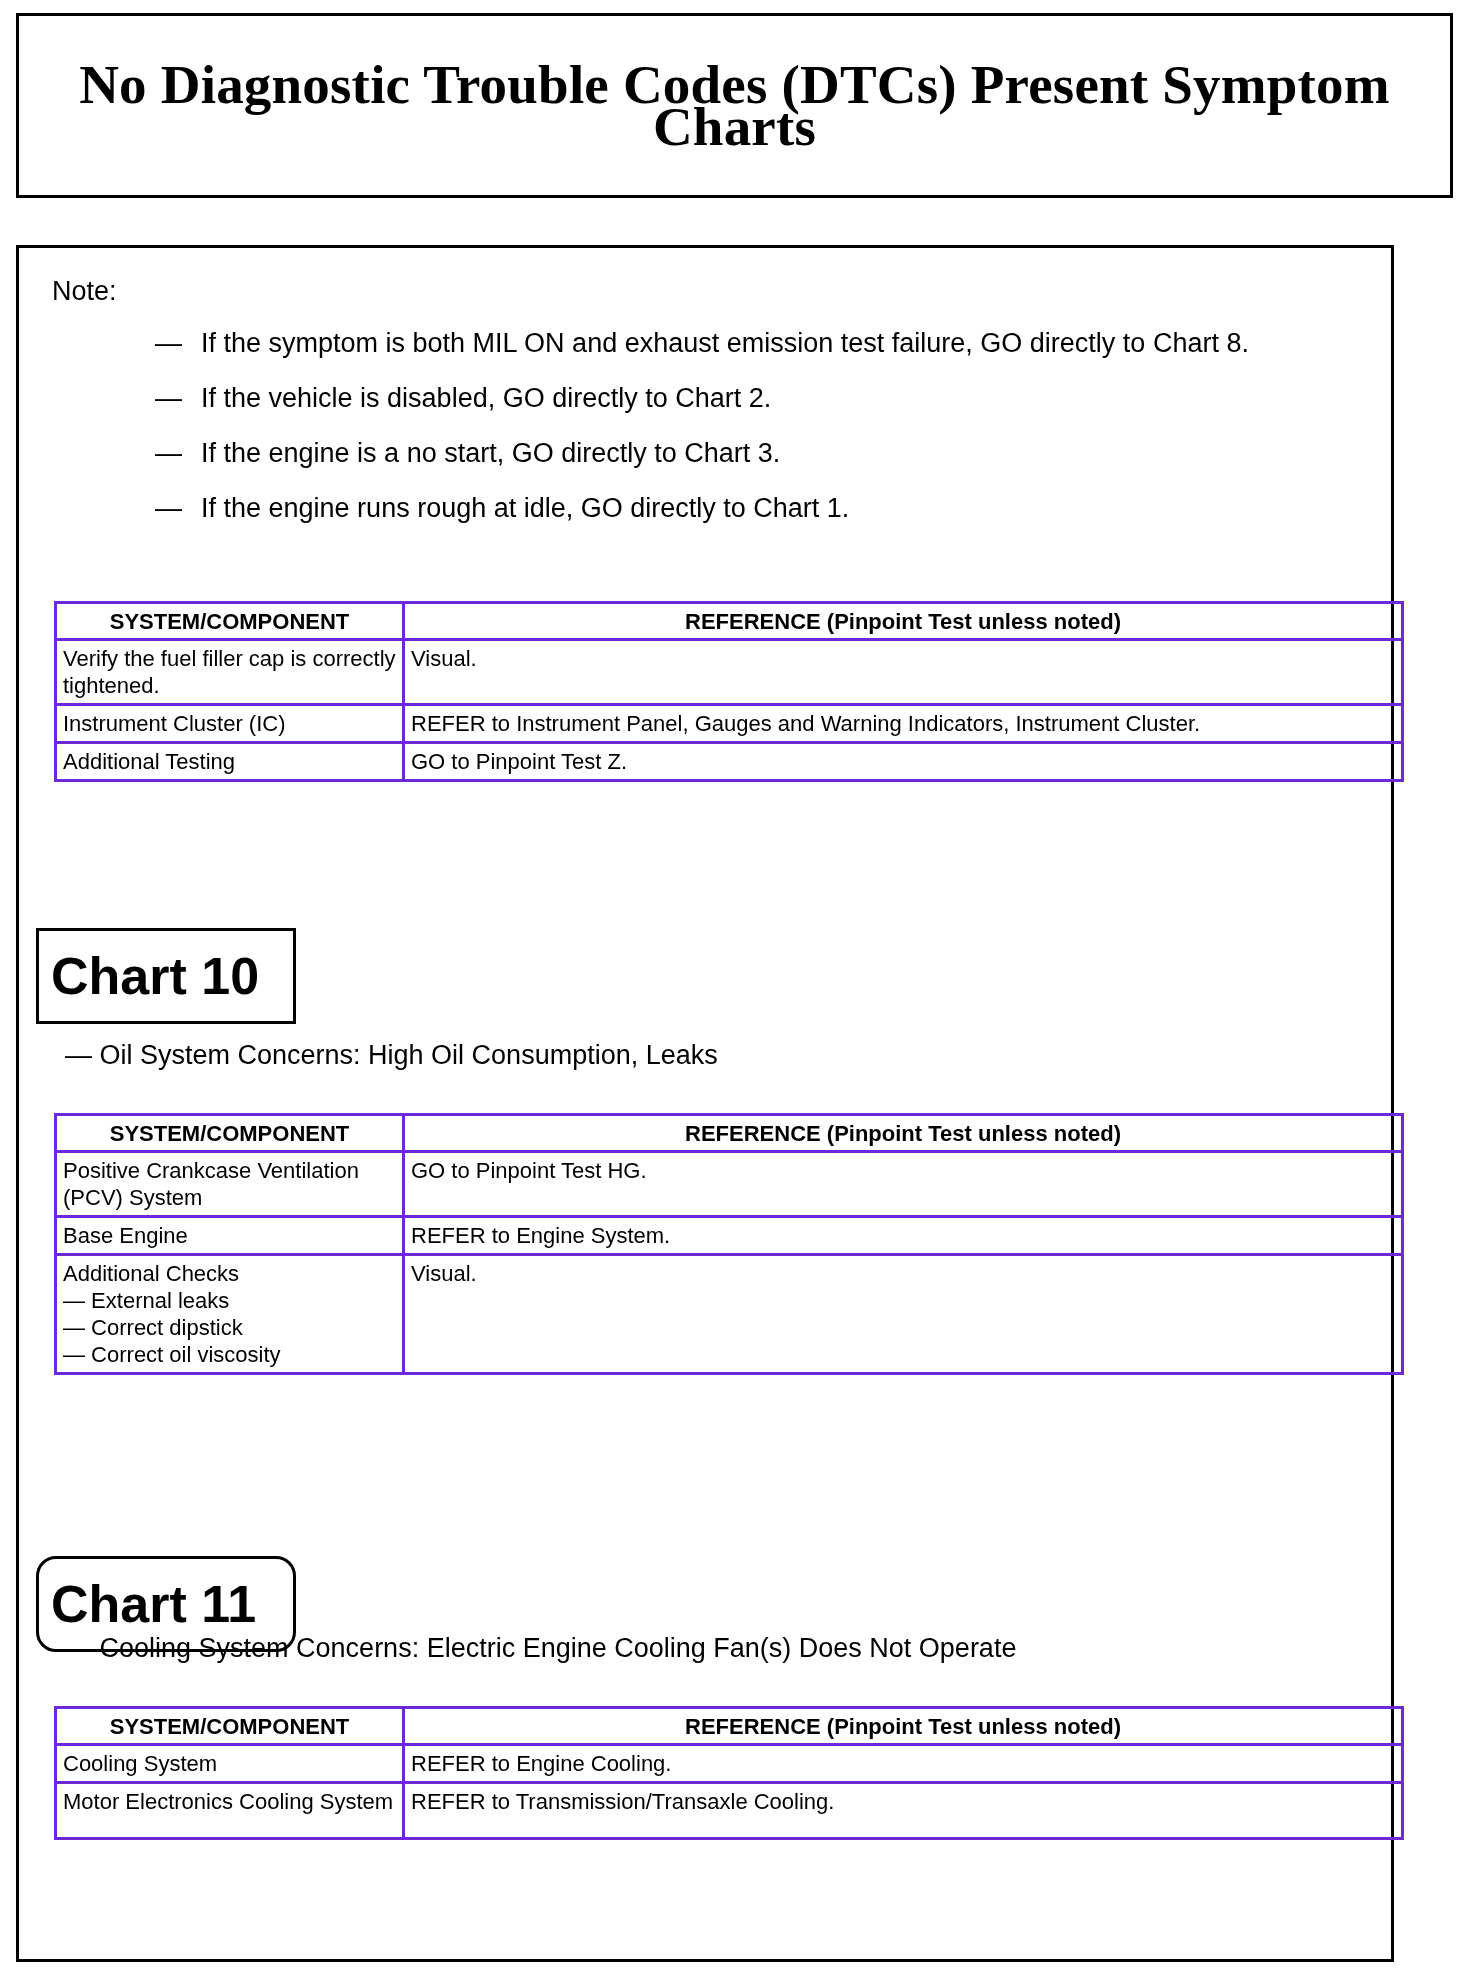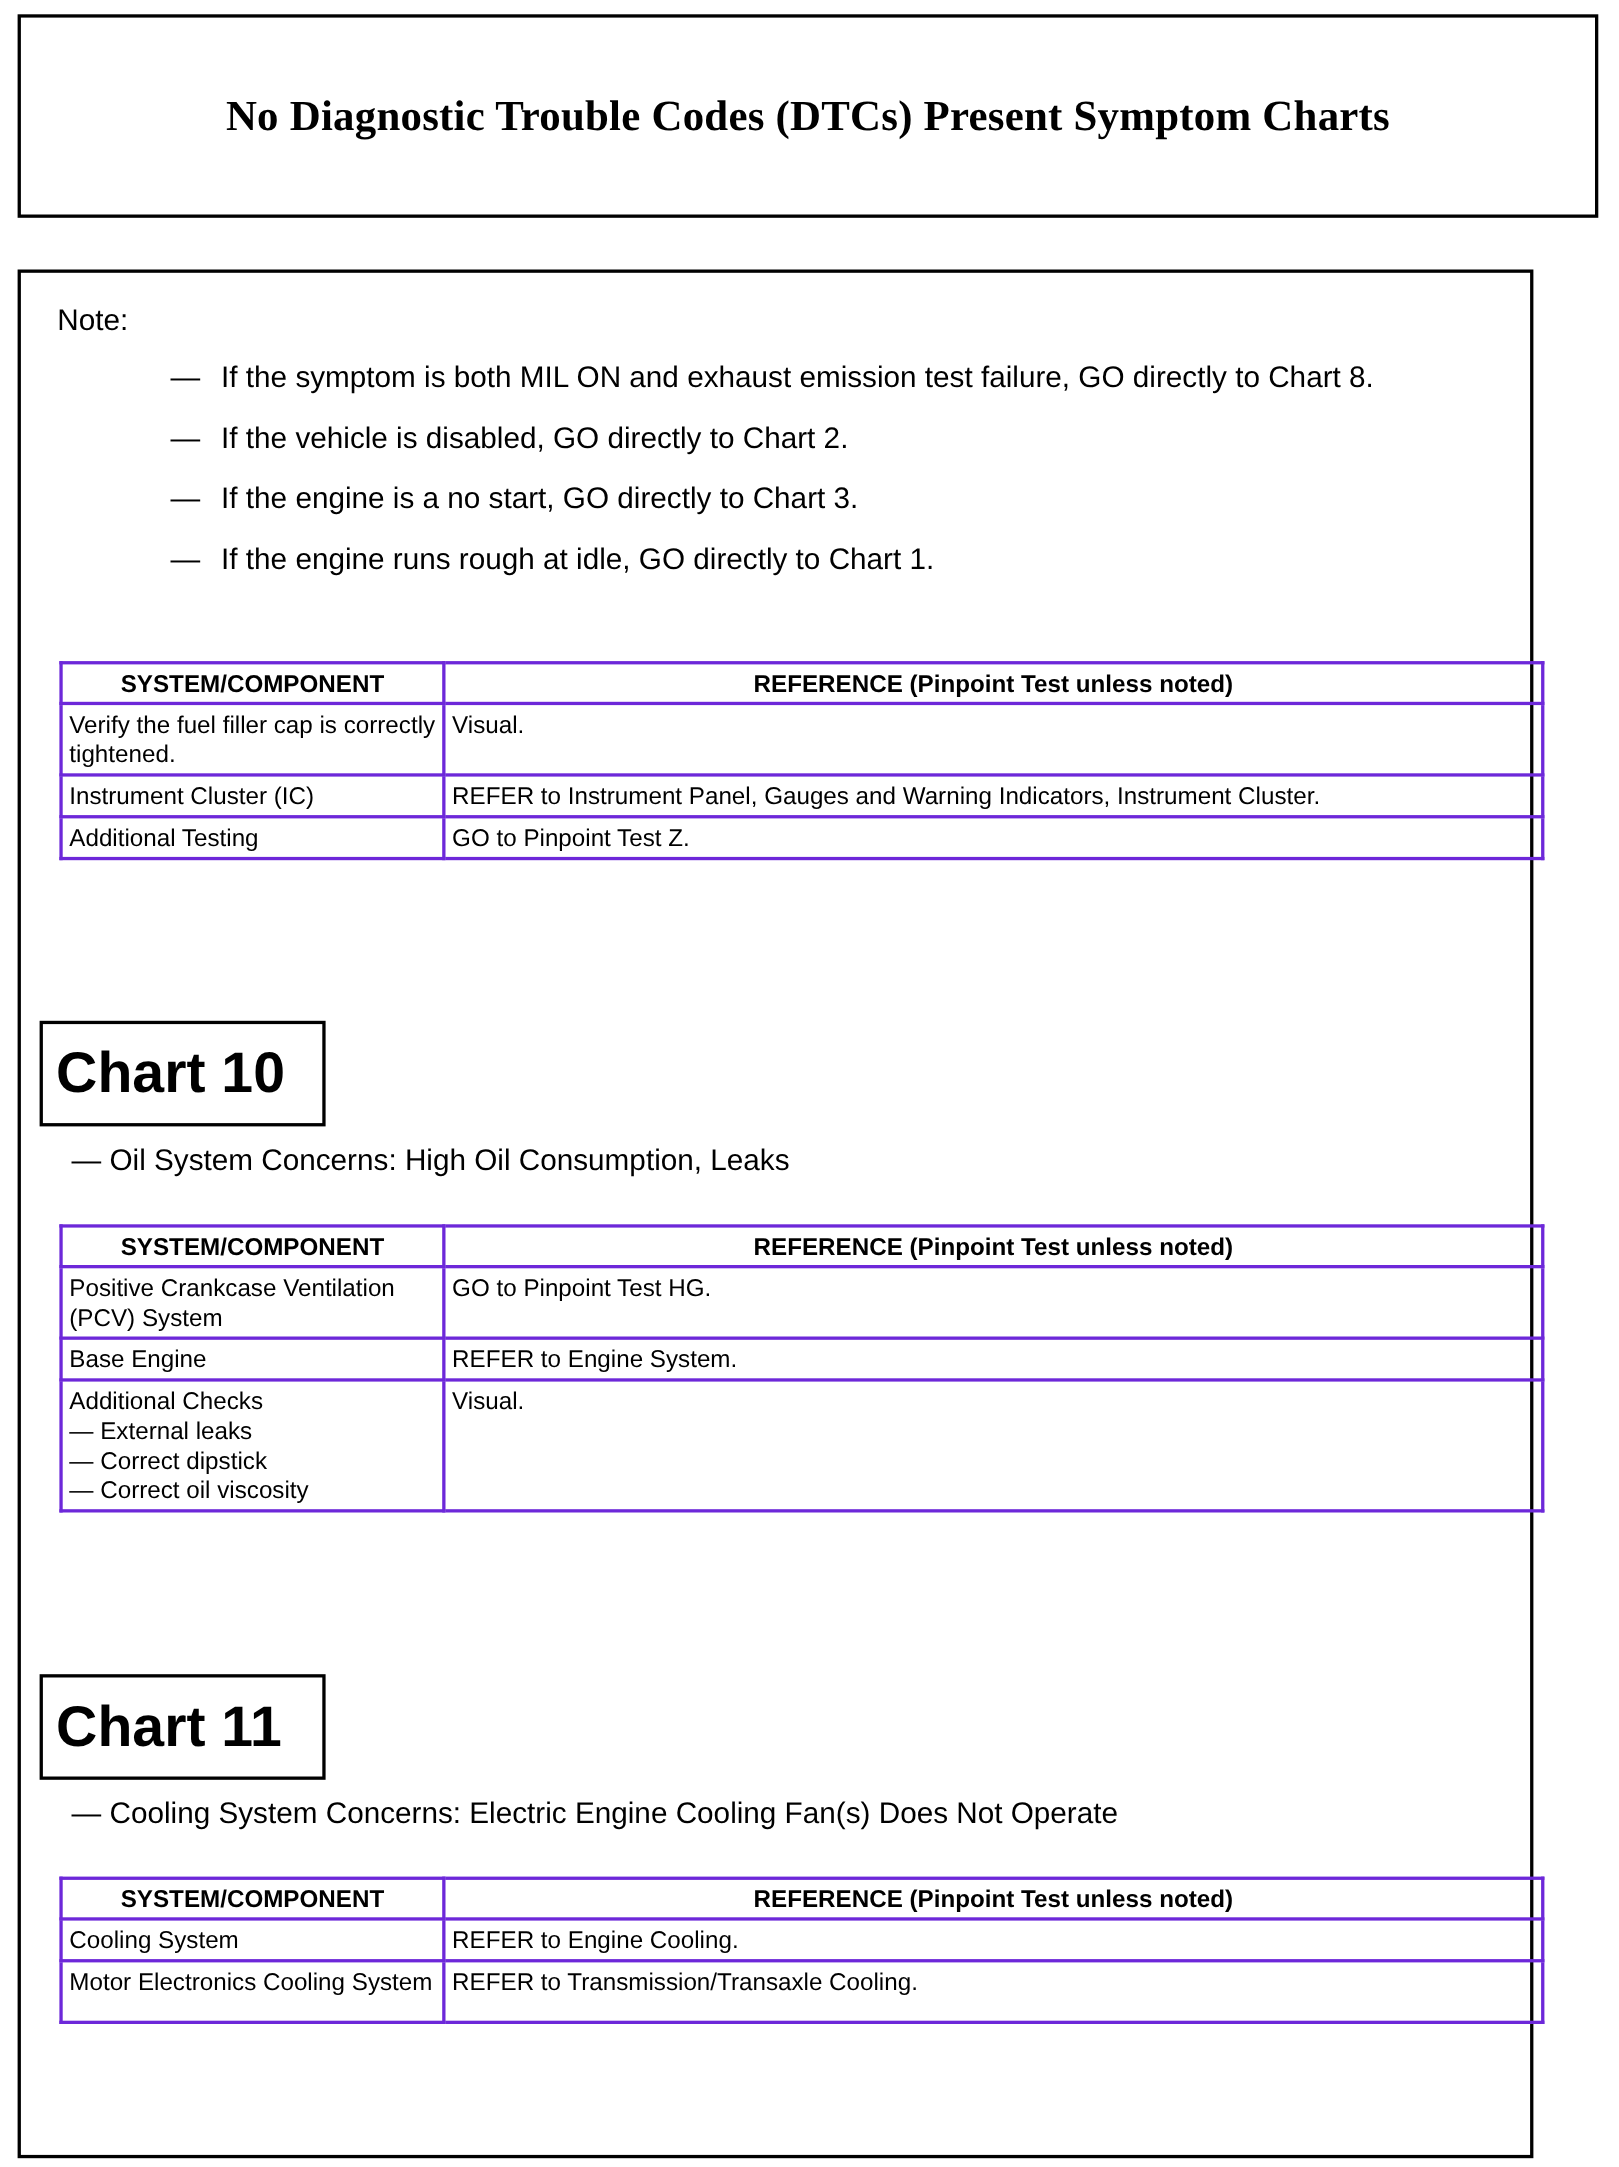--- a/index.html
+++ b/index.html
@@ -5,21 +5,21 @@
   html, body { margin: 0; padding: 0; background: #ffffff; }
   body { width: 1472px; height: 1970px; position: relative; overflow: hidden; color: #000; font-family: "Liberation Sans", sans-serif; }
 
   .title-box {
     position: absolute; left: 16px; top: 13px; width: 1437px; height: 185px;
     border: 3px solid #000; box-sizing: border-box;
     display: flex; align-items: center; justify-content: center; text-align: center;
   }
   .title-box h1 {
     margin: 0; font-family: "Liberation Serif", serif; font-weight: bold;
-    font-size: 39px; line-height: 42px; letter-spacing: 0.2px;
+    font-size: 55px; line-height: 42px; letter-spacing: 0.2px;
   }
 
   .content-box {
     position: absolute; left: 16px; top: 245px; width: 1378px; height: 1717px;
     border: 3px solid #000; box-sizing: border-box;
   }
 
   .note-label { position: absolute; left: 33px; top: 28px; font-size: 27px; }
   .note-list { position: absolute; left: 136px; top: 78px; width: 1270px; margin: 0; padding: 0; list-style: none; }
   .note-list li { position: relative; padding-left: 46px; font-size: 27px; line-height: 34px; margin-bottom: 21px; }
@@ -99,21 +99,21 @@
         <div>Additional Checks</div>
         <div>— External leaks</div>
         <div>— Correct dipstick</div>
         <div>— Correct oil viscosity</div>
       </td>
       <td>Visual.</td>
     </tr>
   </tbody>
     </table>
 
-  <div class="chart-box" style="top:1238px;">Chart 11</div>
+  <div class="chart-box" style="top:1272px;border-radius:20px;">Chart 11</div>
   <div class="chart-desc" style="top:1385px;">— Cooling System Concerns: Electric Engine Cooling Fan(s) Does Not Operate</div>
   <table class="ref" style="top:1458px;">
     <tbody>
         <tr>
       <th class="c1">SYSTEM/COMPONENT</th>
       <th>REFERENCE (Pinpoint Test unless noted)</th>
     </tr>
     <tr>
       <td class="c1">Cooling System</td>
       <td>REFER to Engine Cooling.</td>

